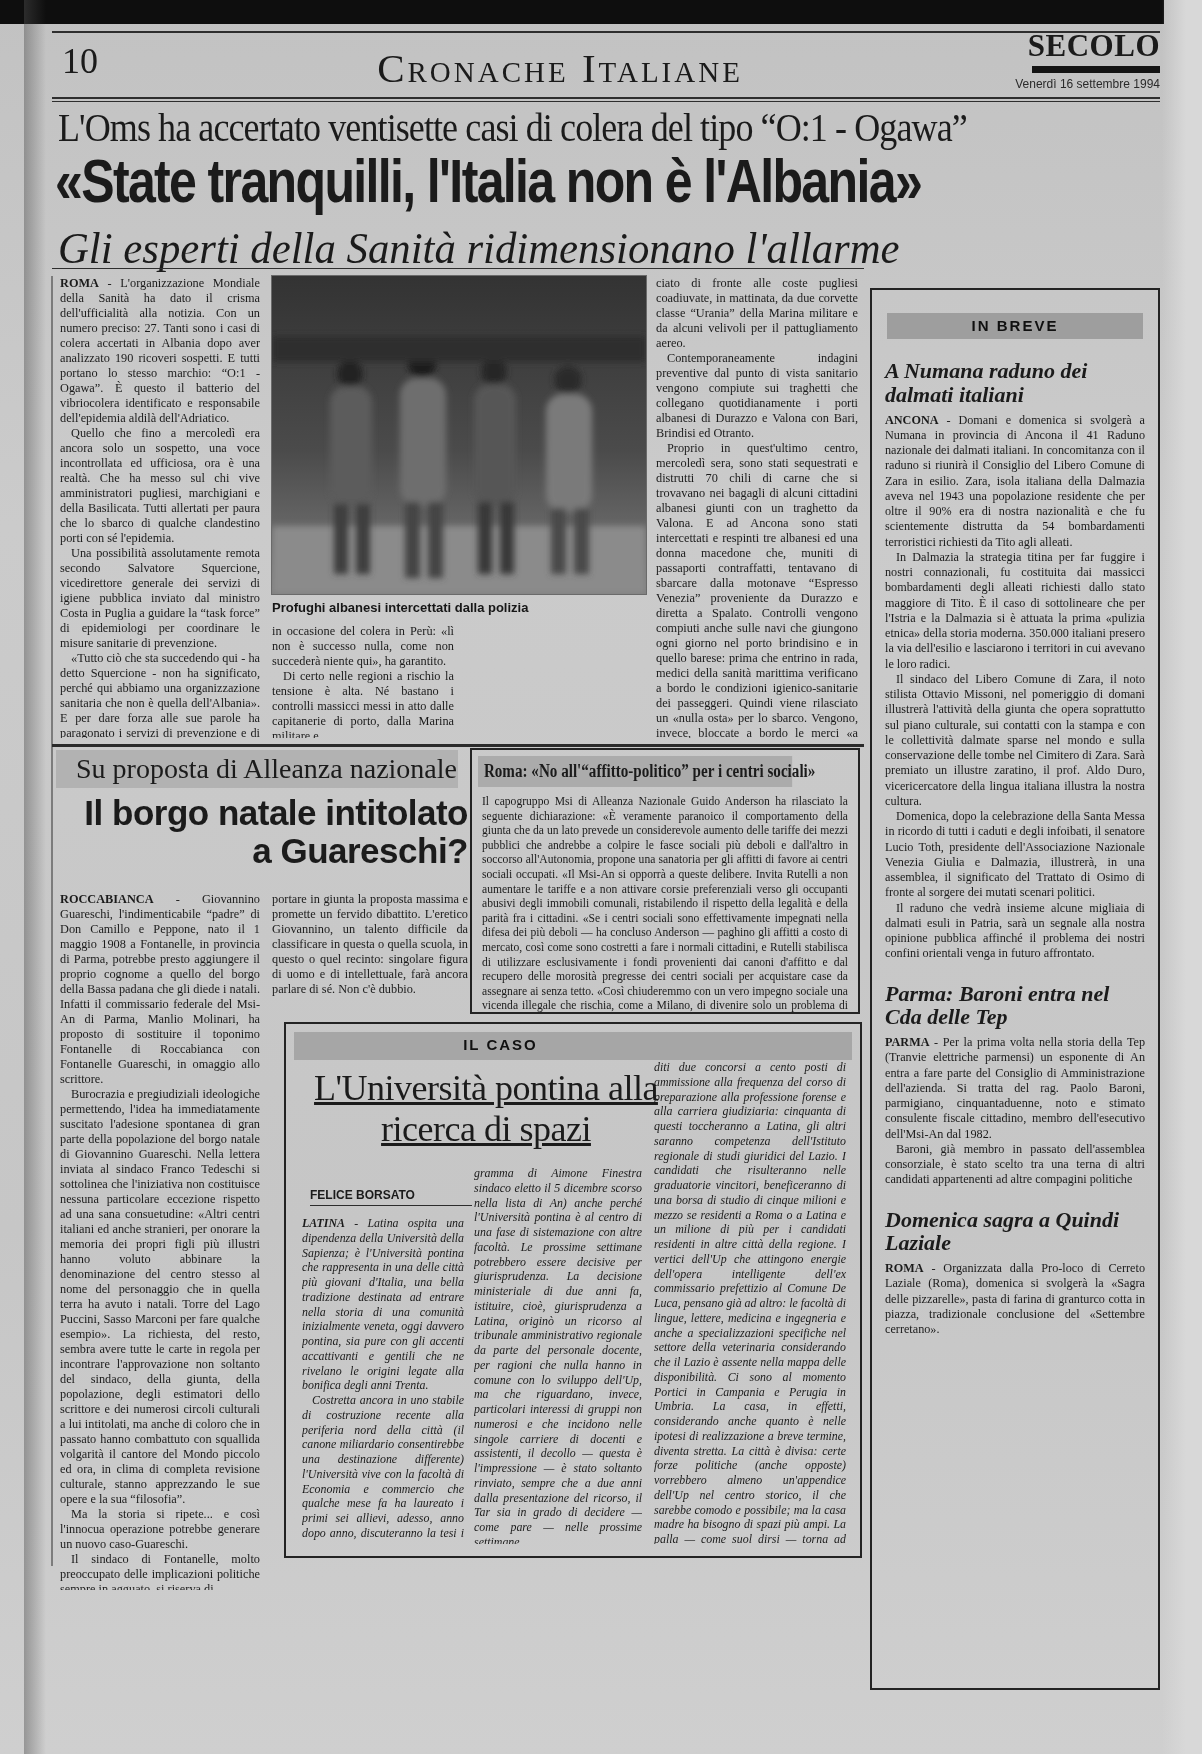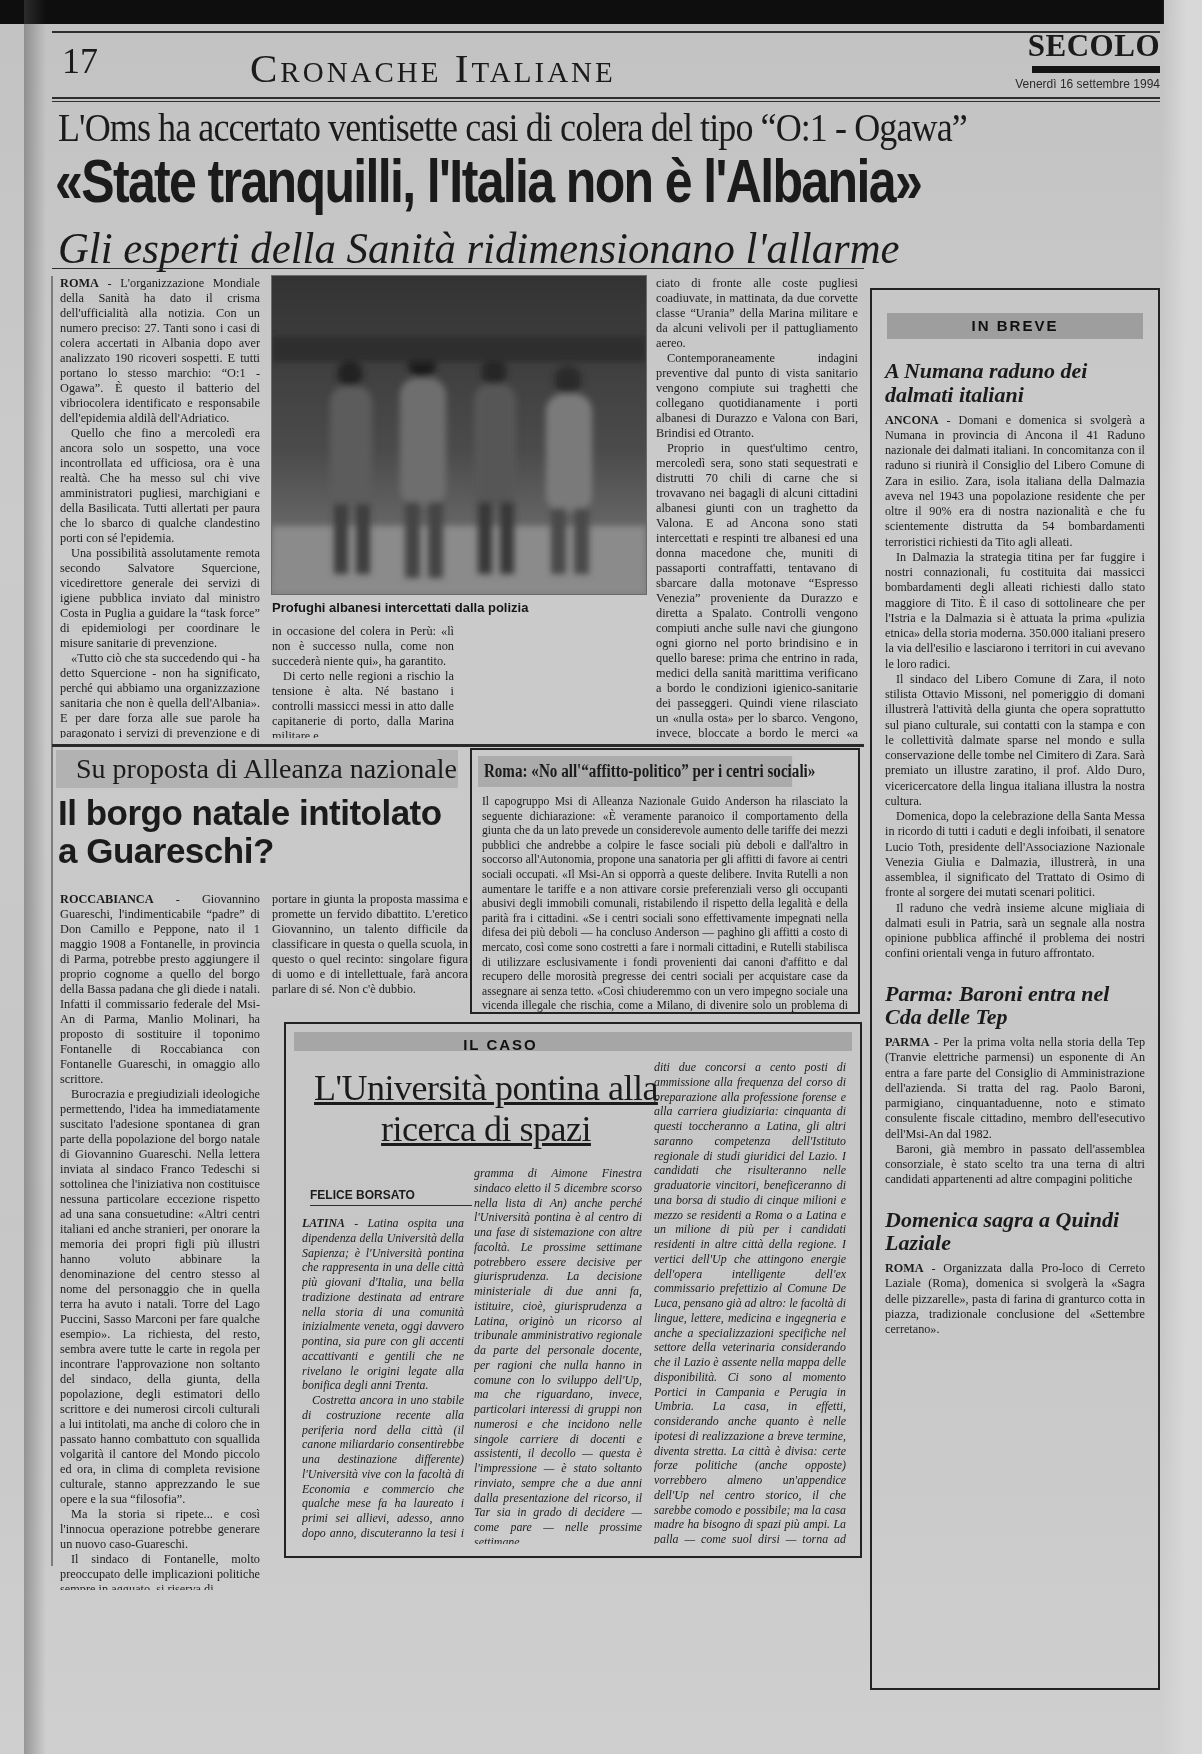--- a/index.html
+++ b/index.html
@@ -3,21 +3,21 @@
 <meta charset="utf-8">
 <style>
   html,body{margin:0;padding:0;background:#9a9a9a;}
   .page{position:relative;width:1202px;height:1754px;background:linear-gradient(180deg,#c2c2c2 0%,#cbcbcb 30%,#c6c6c6 70%,#cfcfcf 100%);
         font-family:"Liberation Serif",serif;color:#1b1b1b;overflow:hidden;}
   .hr{position:absolute;background:#2e2e2e;}
   .scan-topbar{position:absolute;left:0;top:0;width:1164px;height:24px;background:#0e0e0e;}
   .scan-right{position:absolute;right:0;top:0;width:40px;height:1754px;background:linear-gradient(90deg,rgba(215,215,215,0),#d8d8d8 60%);}
   .scan-left{position:absolute;left:24px;top:0;width:22px;height:1754px;background:linear-gradient(90deg,rgba(80,80,80,.45),rgba(80,80,80,0));}
   .pagenum{position:absolute;left:62px;top:40px;font-size:36px;}
-  .section-title{position:absolute;left:250px;top:44px;width:620px;font-size:41px;font-variant:small-caps;letter-spacing:3px;}
+  .section-title{position:absolute;left:250px;top:44px;width:620px;text-align:center;font-size:41px;font-variant:small-caps;letter-spacing:3px;}
   .masthead{position:absolute;left:1008px;top:28px;width:152px;text-align:right;font-size:31px;font-weight:700;letter-spacing:.5px;}
   .masthead-bar{position:absolute;left:1032px;top:66px;width:128px;height:7px;background:#141414;}
   .edition-date{position:absolute;left:980px;top:77px;width:180px;text-align:right;font-size:12px;font-family:"Liberation Sans",sans-serif;color:#2a2a2a;}
   .kicker{position:absolute;left:58px;top:104px;width:1110px;font-size:40px;letter-spacing:-1px;white-space:nowrap;transform:scaleX(.9);transform-origin:left top;}
   .lead-headline{position:absolute;left:55px;top:146px;margin:0;font-family:"Liberation Sans",sans-serif;font-weight:700;font-size:61px;letter-spacing:-2px;white-space:nowrap;transform:scaleX(.82);transform-origin:left top;}
   .lead-subhead{position:absolute;left:58px;top:222px;font-style:italic;font-size:45px;white-space:nowrap;transform:scaleX(.95);transform-origin:left top;}
   .bodytext p{margin:0;text-align:justify;text-indent:11px;}
   .bodytext p:first-child{text-indent:0;}
   .col{position:absolute;overflow:hidden;font-size:12.3px;line-height:1.22;}
   .c1{left:60px;top:276px;width:200px;height:462px;}
@@ -27,49 +27,49 @@
   .photo{position:absolute;left:272px;top:276px;width:374px;height:318px;background:#474747;outline:1px solid #6a6a6a;}
   .caption{position:absolute;left:272px;top:600px;width:374px;font-family:"Liberation Sans",sans-serif;font-weight:700;font-size:13px;color:#161616;}
   .inbreve{position:absolute;left:870px;top:288px;width:290px;height:1402px;border:2px solid #232323;box-sizing:border-box;padding:21px 13px;overflow:hidden;}
   .inbreve-band{height:26px;margin:2px 2px 8px 2px;background:#9e9e9e;text-align:center;line-height:26px;
     font-family:"Liberation Sans",sans-serif;font-weight:700;font-size:15px;letter-spacing:2px;color:#101010;}
   .inbreve h3{margin:20px 0 6px 0;font-size:22px;line-height:1.08;font-weight:700;font-style:italic;}
   .inbreve .bodytext{font-size:12.2px;line-height:1.25;}
   .divider{position:absolute;left:52px;top:744px;width:812px;height:3px;background:#2a2a2a;}
   .vrule{position:absolute;left:51px;top:276px;width:2px;height:1290px;background:rgba(60,60,60,.55);}
   .gua-kicker{position:absolute;left:56px;top:750px;width:402px;height:38px;background:#b2b2b2;font-size:28px;line-height:38px;padding-left:20px;box-sizing:border-box;}
-  .gua-headline{position:absolute;left:58px;top:794px;width:410px;margin:0;font-family:"Liberation Sans",sans-serif;font-weight:700;font-size:35px;line-height:1.08;letter-spacing:-.5px;}
+  .gua-headline{position:absolute;left:58px;top:794px;width:410px;margin:0;font-family:"Liberation Sans",sans-serif;font-weight:700;font-size:35px;line-height:1.08;letter-spacing:-.5px;text-align:right;}
   .gua-c1{left:60px;top:892px;width:200px;height:698px;}
   .gua-c2{left:272px;top:892px;width:196px;height:126px;}
   .romabox{position:absolute;left:470px;top:748px;width:390px;height:266px;border:2px solid #232323;box-sizing:border-box;overflow:hidden;}
   .romabox-title{margin:6px;background:#ababab;padding:5px 7px;font-weight:700;font-size:18px;white-space:nowrap;transform:scaleX(.84);transform-origin:left top;}
   .romabox-body{padding:2px 10px 8px 10px;font-size:11.6px;line-height:1.26;}
   .ilcaso{position:absolute;left:284px;top:1022px;width:578px;height:536px;border:2px solid #232323;box-sizing:border-box;overflow:hidden;}
-  .ilcaso-band{position:absolute;left:8px;right:8px;top:8px;height:19px;background:#a6a6a6;text-align:right;}
+  .ilcaso-band{position:absolute;left:8px;right:8px;top:8px;height:28px;background:#a6a6a6;text-align:right;}
   .ilcaso-label{position:absolute;left:37%;top:0;transform:translateX(-50%);line-height:26px;font-family:"Liberation Sans",sans-serif;font-weight:700;font-size:15px;letter-spacing:2px;color:#101010;}
   .ilcaso-headline{position:absolute;left:14px;top:44px;width:372px;margin:0;text-align:center;font-weight:400;font-size:36px;line-height:1.14;letter-spacing:-.5px;text-decoration:underline;}
   .ilcaso-byline{position:absolute;left:24px;top:164px;width:162px;font-family:"Liberation Sans",sans-serif;font-weight:700;font-size:12px;border-bottom:1.5px solid #2c2c2c;padding-bottom:3px;}
   .ilcaso .col{font-style:italic;font-size:11.9px;line-height:1.24;}
   .ic1{left:16px;top:192px;width:162px;height:326px;}
   .ic2{left:188px;top:142px;width:168px;height:378px;}
   .ic3{left:368px;top:36px;width:192px;height:484px;}
   .ilcaso .col p{text-indent:10px;}
   .ilcaso .col p:first-child{text-indent:0;}
 </style>
 </head>
 <body>
 
 <div class="page">
 
   <div class="scan-topbar"></div>
   <div class="scan-left"></div>
   <div class="scan-right"></div>
 
   <div class="hr" style="left:52px;top:31px;width:1108px;height:2px;"></div>
-  <div class="pagenum">17</div>
+  <div class="pagenum">10</div>
   <div class="section-title">Cronache Italiane</div>
   <div class="masthead">SECOLO</div>
   <div class="masthead-bar"></div>
   <div class="edition-date">Venerdì 16 settembre 1994</div>
   <div class="hr" style="left:52px;top:97px;width:1108px;height:2px;"></div>
   <div class="hr" style="left:52px;top:101px;width:1108px;height:1px;"></div>
 
   <div class="kicker">L'Oms ha accertato ventisette casi di colera del tipo “O:1 - Ogawa”</div>
   <h1 class="lead-headline">«State tranquilli, l'Italia non è l'Albania»</h1>
   <div class="lead-subhead">Gli esperti della Sanità ridimensionano l'allarme</div>

